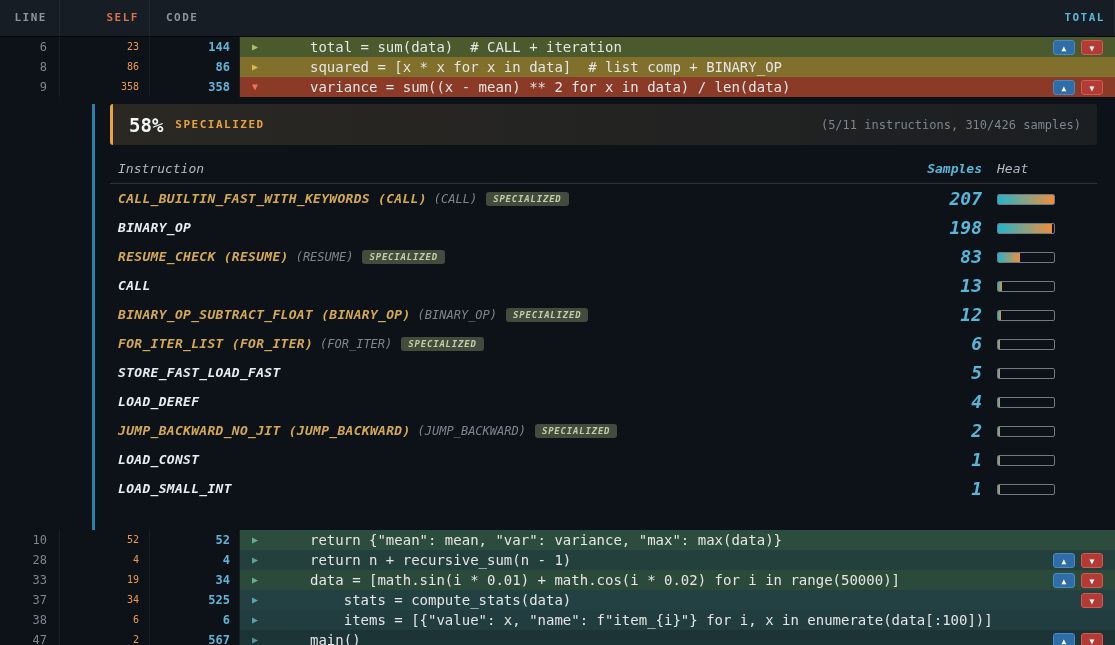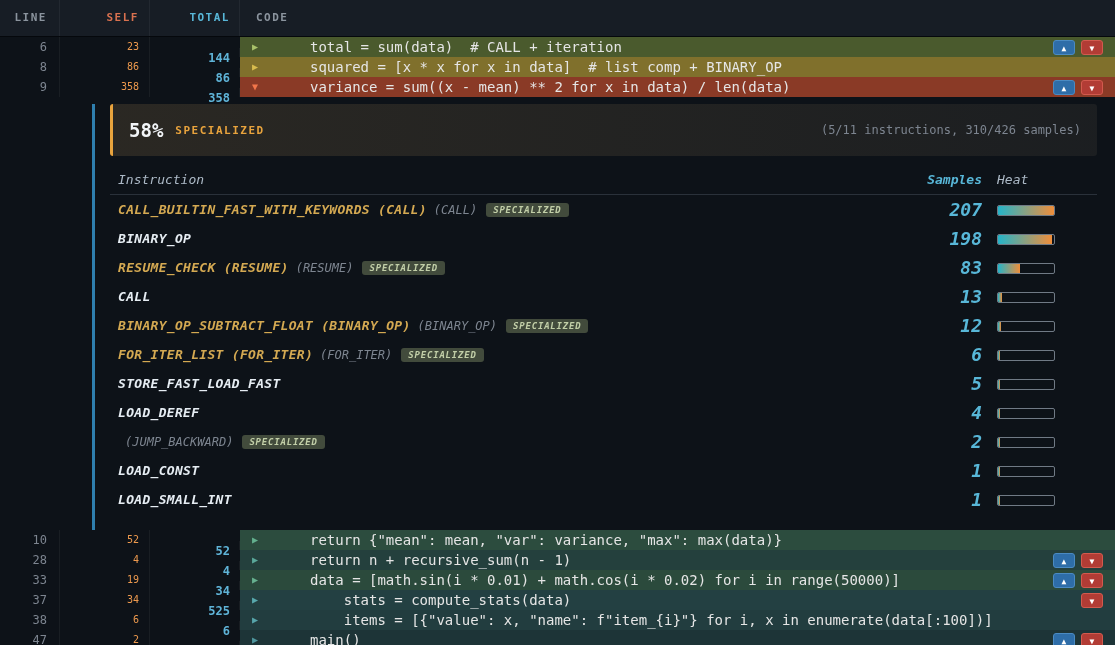--- a/index.html
+++ b/index.html
@@ -17,34 +17,34 @@
   .cell-total{width:90px;text-align:right;padding-right:9px;border-right:1px solid rgba(255,255,255,0.05);}
   .cell-code{flex:1;}
   .hdr{font-size:11px;font-weight:bold;letter-spacing:1.5px;color:#8b949e;}
   .hdr-self{color:#d9714f;}
   .hdr-total{color:#58b7d8;}
   .hdr-code{text-align:left;padding-left:16px;}
   
   .code-row{display:flex;height:20px;line-height:20px;}
   .code-row .cell-line{font-size:12px;color:#7d8590;}
   .code-row .cell-self{font-size:10px;font-weight:normal;color:#ee9a4e;}
-  .code-row .cell-total{font-size:12px;font-weight:bold;color:#5fb4d8;margin-top:11px;}
+  .code-row .cell-total{font-size:12px;font-weight:bold;color:#5fb4d8;}
   .code-row .cell-code{display:flex;align-items:center;padding-left:12px;}
   .marker{width:14px;font-size:10px;flex:0 0 auto;}
   .code-text{margin-left:44px;white-space:pre;font-size:14px;color:#e5e5e5;}
   .row-buttons{margin-left:auto;display:flex;gap:6px;padding-right:12px;flex:0 0 auto;}
   .jump-btn{width:22px;height:15px;border-radius:3px;font-size:8px;line-height:15px;text-align:center;color:#fff;cursor:pointer;}
   .jump-up{background:#2e6da8;border:1px solid #4a8ac2;box-sizing:border-box;}
   .jump-down{background:#b23c35;border:1px solid #d25a4e;box-sizing:border-box;}
   
   .expanded-region{position:relative;height:426px;}
   .connector{position:absolute;left:92px;top:0;bottom:0;width:3px;background:#2f7fae;}
   .panel{margin:7px 18px 0 110px;}
   .panel-header{
-    height:52px;display:flex;align-items:center;padding:0 16px;box-sizing:border-box;
+    height:41px;display:flex;align-items:center;padding:0 16px;box-sizing:border-box;
     background:linear-gradient(90deg, rgba(232,163,61,0.10), rgba(232,163,61,0.03)), #151a20;
     border-left:3px solid #e8a33d;border-radius:3px;
   }
   .pct{font-size:19px;font-weight:bold;color:#f2f5f8;}
   .pct-label{margin-left:12px;color:#e8a33d;font-size:11px;font-weight:bold;letter-spacing:1.5px;}
   .summary{margin-left:auto;color:#7d8590;font-size:12px;}
   .instr-table{margin-top:8px;font-style:italic;}
   .instr-header{display:flex;height:30px;align-items:center;border-bottom:1px solid #2a313a;color:#adbac7;font-size:13px;}
   .col-instruction{flex:1;padding-left:8px;display:flex;align-items:center;}
   .col-samples{width:70px;text-align:right;flex:0 0 auto;}
@@ -60,22 +60,22 @@
   .heat-fill{position:absolute;left:0;top:0;bottom:0;background:linear-gradient(90deg,#25b4c9,#ef8e3b);}
 </style>
 </head>
 <body>
 
 <div class="app">
 
   <div class="header-row">
     <div class="cell cell-line hdr">LINE</div>
     <div class="cell cell-self hdr hdr-self">SELF</div>
+    <div class="cell cell-code hdr hdr-code">CODE</div>
     <div class="cell cell-total hdr hdr-total">TOTAL</div>
-    <div class="cell cell-code hdr hdr-code">CODE</div>
   </div>
 
   <div id="rows-above">
       <div class="code-row">
         <div class="cell cell-line">6</div>
         <div class="cell cell-self">23</div>
         <div class="cell cell-total">144</div>
         <div class="cell cell-code" style="background: rgb(74, 90, 45);">
           <span class="marker" style="color: rgb(169, 194, 106);">▶</span>
           <span class="code-text">total = sum(data)  # CALL + iteration</span>
@@ -184,20 +184,21 @@
             </div>
             <div class="instr-row">
               <div class="col-instruction">
                 <span class="instr-name">LOAD_DEREF</span>
               </div>
               <div class="col-samples instr-samples">4</div>
               <div class="col-heat"><span class="heat-track"><span class="heat-fill" style="width: 1.5px;"></span></span></div>
             </div>
             <div class="instr-row">
               <div class="col-instruction">
+                <span class="instr-name specialized">JUMP_BACKWARD_NO_JIT (JUMP_BACKWARD)</span>
                 <span class="instr-base">(JUMP_BACKWARD)</span>
                 <span class="badge">SPECIALIZED</span>
               </div>
               <div class="col-samples instr-samples">2</div>
               <div class="col-heat"><span class="heat-track"><span class="heat-fill" style="width: 1.5px;"></span></span></div>
             </div>
             <div class="instr-row">
               <div class="col-instruction">
                 <span class="instr-name">LOAD_CONST</span>
               </div>

